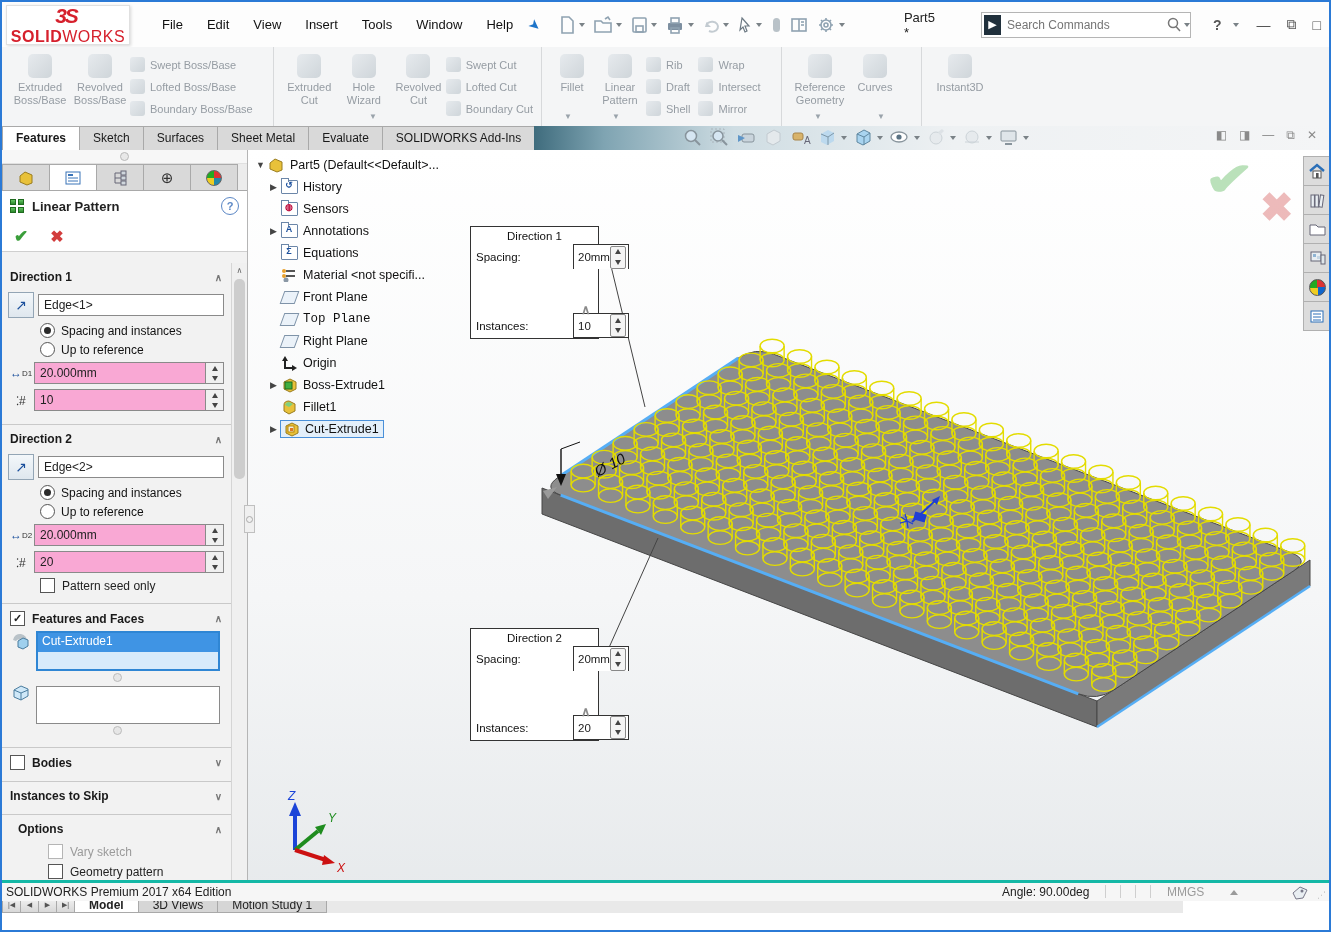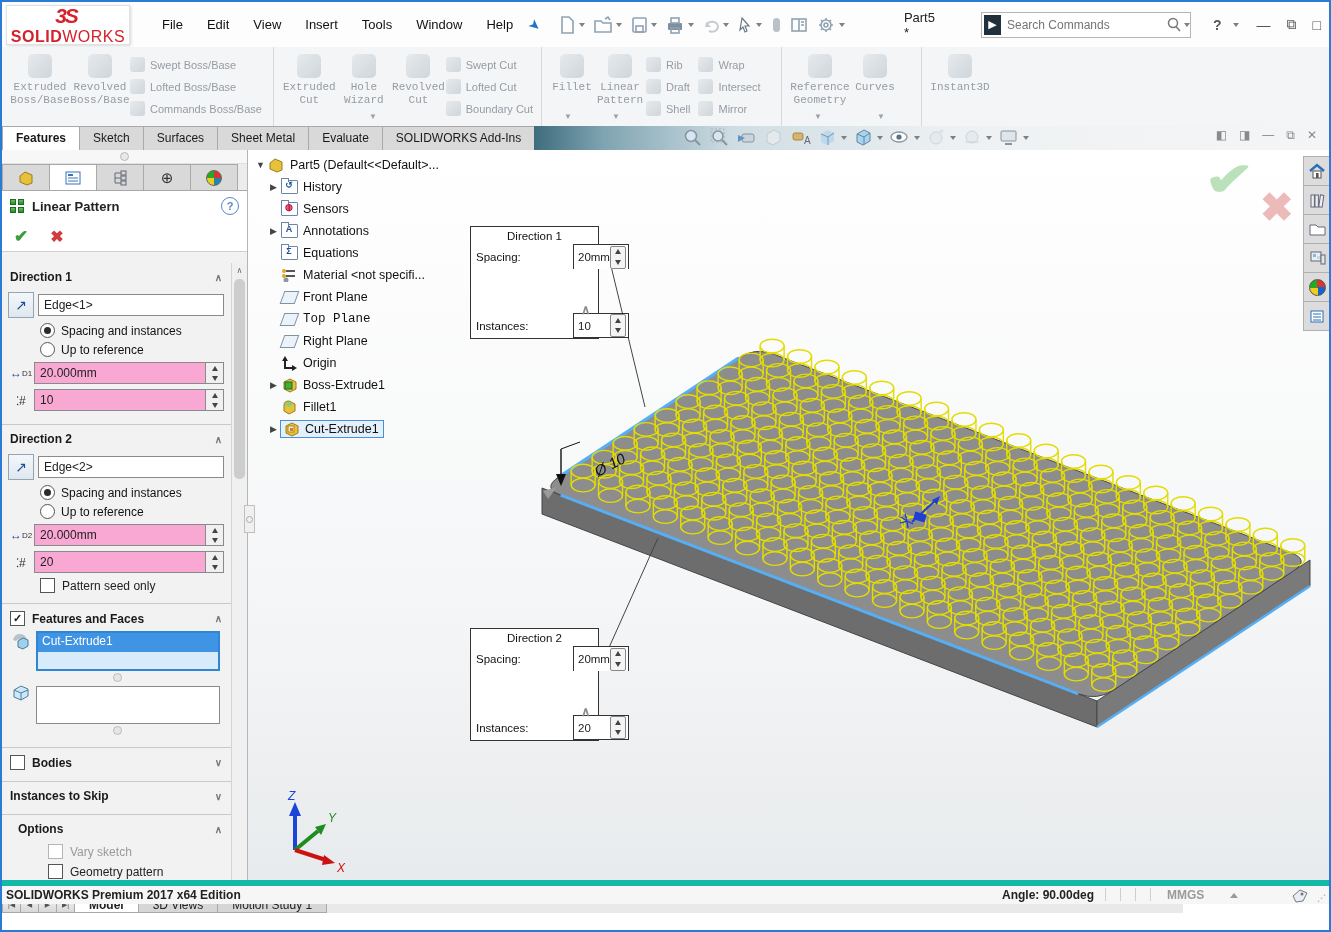--- a/index.html
+++ b/index.html
@@ -29,21 +29,21 @@
     display:flex;align-items:center;}
   #searchbox .sq{width:20px;height:20px;background:#20303c;color:#fff;margin:0 4px 0 2px;
     display:flex;align-items:center;justify-content:center;font-size:11px;}
   #searchbox input{border:none;outline:none;flex:1;font-size:12px;color:#888;
     font-family:"Liberation Sans",sans-serif;background:transparent;}
   .winbtn{color:#555;font-size:14px;padding:3px 8px;}
   
   #ribbon{position:absolute;left:2px;top:47px;width:1327px;height:79px;background:#f4f5f6;display:flex;}
   .rgroup{display:flex;align-items:flex-start;padding:4px 8px 0 8px;border-right:1px solid #d7d9db;position:relative;height:100%;box-sizing:border-box;}
   .bigbtn{width:60px;display:flex;flex-direction:column;align-items:center;text-align:center;
-    color:#959ca3;font-size:11px;line-height:1.15;padding-top:3px;font-family:Liberation Mono, monospace;}
+    color:#959ca3;font-size:11px;line-height:1.15;padding-top:3px;}
   .bigbtn .ph{width:24px;height:24px;border-radius:5px;background:linear-gradient(135deg,#dde3e8,#b6c0c7);opacity:.6;margin-bottom:3px;}
   .stack{display:flex;flex-direction:column;justify-content:flex-start;gap:7px;padding-top:6px;}
   .srow{display:flex;align-items:center;color:#959ca3;font-size:11px;white-space:nowrap;}
   .srow .ph{width:15px;height:15px;border-radius:3px;background:linear-gradient(135deg,#dde3e8,#b6c0c7);opacity:.6;margin-right:5px;}
   .gcaret{position:absolute;bottom:5px;color:#9aa3ab;font-size:8px;}
   
   #tabrow{position:absolute;left:2px;top:126px;width:1327px;height:24px;display:flex;background:#ececec;}
   .dtab{padding:4px 13px 3px 13px;background:#d9d9d9;border:1px solid #a9a9a9;border-bottom:none;
     font-size:12px;color:#1a1a1a;margin-right:-1px;white-space:nowrap;}
   .dtab.active{background:#fff;font-weight:bold;}
@@ -137,22 +137,22 @@
   
   #taskpane{position:absolute;left:1303px;top:157px;z-index:60;display:flex;flex-direction:column;}
   .tpbtn{width:26px;height:28px;background:#dcdcdc;border:1px solid #b0b0b0;margin-top:-1px;
     display:flex;align-items:center;justify-content:center;}
   
   #btabs{position:absolute;left:2px;top:895px;width:1181px;height:17px;background:#e9e9e9;border-top:1px solid #bbb;display:flex;align-items:stretch;}
   .navb{width:17px;border:1px solid #a9a9a9;background:linear-gradient(#f4f4f4,#d8d8d8);margin-right:-1px;
     display:flex;align-items:center;justify-content:center;font-size:7px;color:#555;}
   .btab{padding:1px 14px;border:1px solid #a9a9a9;margin-right:-1px;background:#d6d6d6;font-size:12px;display:flex;align-items:center;}
   .btab.active{background:#fff;font-weight:bold;}
-  #statusbar{position:absolute;left:2px;top:880px;width:1327px;height:18px;background:#f6f6f6;border-top:6px solid #14b8a6;
-    display:flex;align-items:center;font-size:12px;color:#222;font-weight:bold;}
+  #statusbar{position:absolute;left:2px;top:880px;width:1327px;height:18px;background:#f6f6f6;border-top:3px solid #14b8a6;
+    display:flex;align-items:center;font-size:12px;color:#222;}
   #status-left{padding-left:4px;flex:none;}
   #status-angle{position:absolute;left:1000px;}
   .ssep{position:absolute;top:2px;width:1px;height:13px;background:#cfcfcf;}
   #status-units{position:absolute;left:1165px;color:#9a9a9a;display:flex;align-items:center;gap:26px;}
   #status-units .tri{width:0;height:0;border-left:4px solid transparent;border-right:4px solid transparent;border-bottom:5px solid #9a9a9a;}
   #status-tag{position:absolute;left:1288px;top:1px;}
   #grip3{position:absolute;right:2px;bottom:1px;color:#bbb;font-size:9px;letter-spacing:1px;}
 </style>
 </head>
 <body>
@@ -273,21 +273,21 @@
       <div class="srow">
           <span class="ph"></span>
           <span>Swept Boss/Base</span>
         </div>
       <div class="srow">
           <span class="ph"></span>
           <span>Lofted Boss/Base</span>
         </div>
       <div class="srow">
           <span class="ph"></span>
-          <span>Commands Boss/Base</span>
+          <span>Boundary Boss/Base</span>
         </div>
     </div>
   </div>
   <div class="rgroup" style="width:268px;">
     <div class="bigbtn">
         <span class="ph"></span>
         <span>Extruded Cut</span>
       </div>
     <div class="bigbtn">
         <span class="ph"></span>

